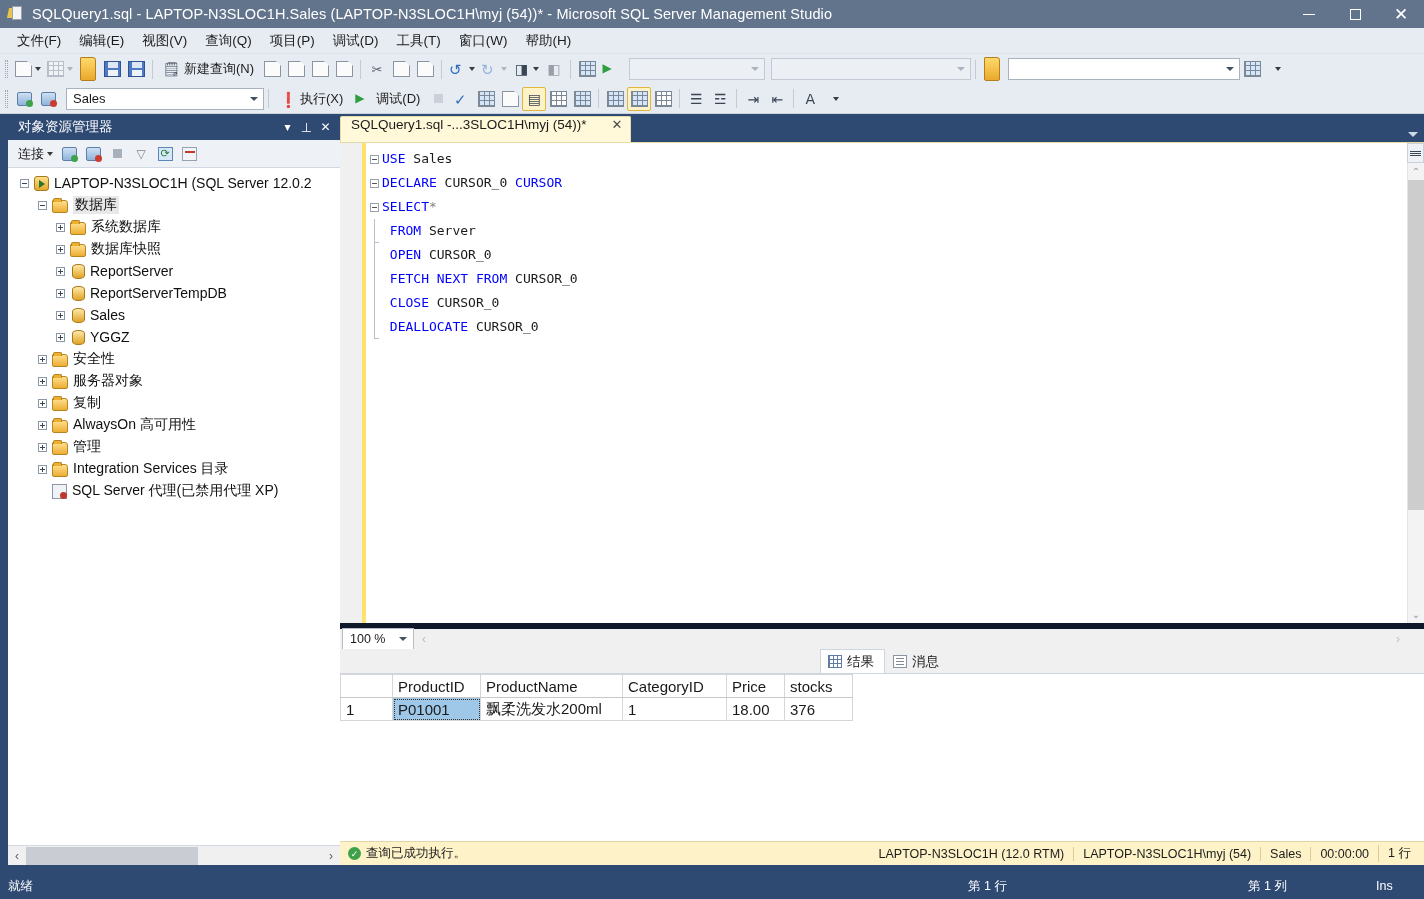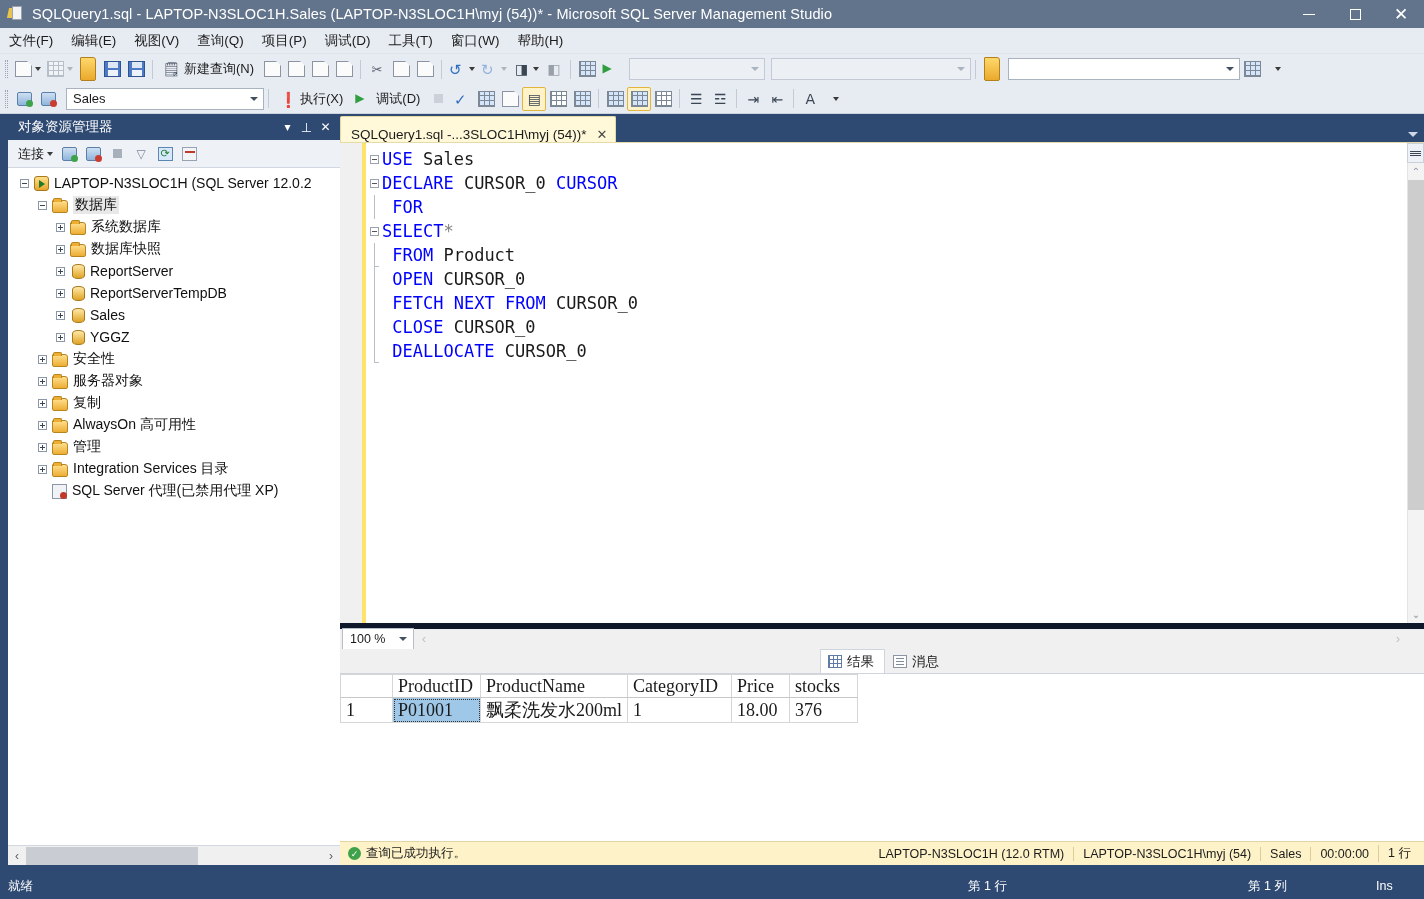--- a/index.html
+++ b/index.html
@@ -58,20 +58,21 @@
   }
   .wc-min { width: 12px; height: 1px; background: #fff; }
   .wc-max { width: 11px; height: 11px; border: 1.3px solid #fff; }
   .wc-close { font-size: 17px; line-height: 17px; font-family: "DejaVu Sans", sans-serif; }
 
   
   .menubar {
     height: 26px; flex: none;
     background: #e7ebf2;
     display: flex; align-items: center;
+    padding-left: 8px;
     border-bottom: 1px solid #dfe4ec;
   }
   .menu-item {
     padding: 3px 9px;
     font-size: 13.5px; color: #1c1c1c;
     white-space: nowrap;
   }
 
   
   .toolbar {
@@ -320,24 +321,24 @@
   .tabstrip {
     height: 28px; flex: none;
     display: flex; align-items: flex-end;
     position: relative;
   }
   .etab {
     height: 26px;
     background: #fff9d9;
     border: 1px solid #e6dba6;
     border-bottom: none;
-    display: flex; align-items: flex-end;
+    display: flex; align-items: flex-start;
     padding: 0 6px 0 10px;
     font-size: 13.5px; color: #1a1a1a;
-    gap: 8px;
+    gap: 23px;
     border-radius: 2px 2px 0 0;
     white-space: nowrap;
     margin-top: 40px;
   }
   .etab .tclose { color:#4a4a4a; font-size:13px; padding:0 2px; }
   .tabstrip .strip-caret {
     position:absolute; right:6px; bottom:5px;
     width:0;height:0;border-left:5px solid transparent;border-right:5px solid transparent;
     border-top:5px solid #cfd8e6;
   }
@@ -355,21 +356,21 @@
   }
   .change-bar {
     width: 4px; flex: none;
     background: #fde36a;
   }
   .code-area {
     flex: 1 1 auto;
     position: relative;
     padding-top: 4px;
     font-family: "DejaVu Sans Mono", monospace;
-    font-size: 17px;
+    font-size: 13px;
     line-height: 24px;
     color: #1a1a1a;
     overflow: hidden;
     min-width: 0;
   }
   .cline { display: flex; align-items: flex-start; height: 24px; white-space: pre; }
   .fold {
     width: 16px; flex: none;
     display: flex; align-items: center; justify-content: center;
     height: 24px;
@@ -467,22 +468,22 @@
   }
   .rt-ic.msg:after{content:"";position:absolute;left:2px;top:2px;width:8px;height:1px;
     box-shadow:0 3px 0 #7f8b99, 0 6px 0 #7f8b99; background:#7f8b99;}
 
   .grid-wrap {
     flex:1 1 auto; overflow: hidden; background:#ffffff;
     position: relative;
   }
   table.rgrid {
     border-collapse: collapse;
-    font-family: Liberation Serif, serif;
-    font-size: 18px;
+    font-family: Liberation Sans, sans-serif;
+    font-size: 15px;
     color: #1a1a1a;
     table-layout: fixed;
   }
   table.rgrid th, table.rgrid td {
     border: 1px solid #d6d6d6;
     height: 23px;
     padding: 0 5px;
     text-align: left;
     font-weight: normal;
     white-space: nowrap;
@@ -908,23 +909,22 @@
         </div>
         <span class="strip-caret"></span>
       </div>
 
       <div class="editor-body">
         <div class="code-margin"></div>
         <div class="change-bar"></div>
         <div class="code-area" id="code-area">
             <div class="cline"><span class="fold"><span class="fbox"></span></span><span class="kw">USE</span><span class="pl"> Sales</span></div>
             <div class="cline"><span class="fold"><span class="fbox"></span></span><span class="kw">DECLARE</span><span class="pl"> CURSOR_0 </span><span class="kw">CURSOR</span></div>
-            <div class="cline"><span class="fold"><span class="vline"></span></span><span class="pl"> </span><span class="kw">FOR</span></div>
             <div class="cline"><span class="fold"><span class="fbox"></span></span><span class="kw">SELECT</span><span class="op">*</span></div>
-            <div class="cline"><span class="fold"><span class="vline end"></span></span><span class="pl"> </span><span class="kw">FROM</span><span class="pl"> Product</span></div>
+            <div class="cline"><span class="fold"><span class="vline end"></span></span><span class="pl"> </span><span class="kw">FROM</span><span class="pl"> Server</span></div>
             <div class="cline"><span class="fold"><span class="vline"></span></span><span class="pl"> </span><span class="kw">OPEN</span><span class="pl"> CURSOR_0</span></div>
             <div class="cline"><span class="fold"><span class="vline"></span></span><span class="pl"> </span><span class="kw">FETCH</span><span class="pl"> </span><span class="kw">NEXT</span><span class="pl"> </span><span class="kw">FROM</span><span class="pl"> CURSOR_0</span></div>
             <div class="cline"><span class="fold"><span class="vline"></span></span><span class="pl"> </span><span class="kw">CLOSE</span><span class="pl"> CURSOR_0</span></div>
             <div class="cline"><span class="fold"><span class="vline end"></span></span><span class="pl"> </span><span class="kw">DEALLOCATE</span><span class="pl"> CURSOR_0</span></div>
           </div>
         <div class="vscroll">
           <div class="split-btn">
               <i></i>
               <i></i>
               <i></i>

